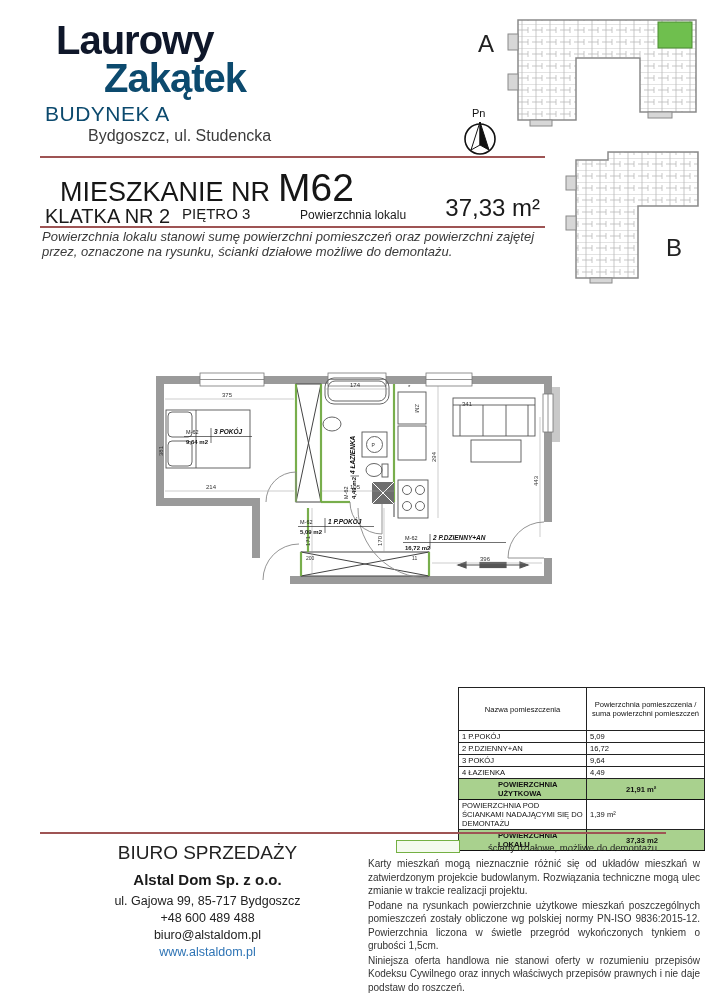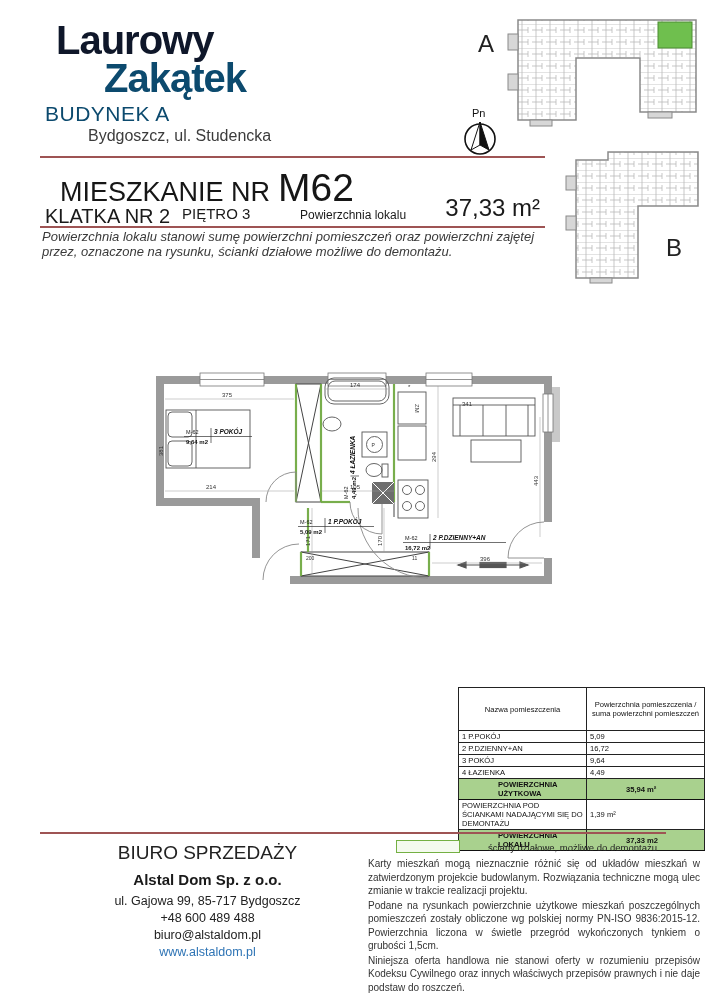--- a/index.html
+++ b/index.html
@@ -308,21 +308,21 @@
     <tr>
       <td>3 POKÓJ</td>
       <td>9,64</td>
     </tr>
     <tr>
       <td>4 ŁAZIENKA</td>
       <td>4,49</td>
     </tr>
     <tr class="greenrow">
       <td class="green">POWIERZCHNIA UŻYTKOWA</td>
-      <td class="green">35,94 m²</td>
+      <td class="green">21,91 m²</td>
     </tr>
     <tr>
       <td>POWIERZCHNIA POD ŚCIANKAMI NADAJĄCYMI SIĘ DO DEMONTAŻU</td>
       <td>1,39 m²</td>
     </tr>
     <tr class="greenrow">
       <td class="green">POWIERZCHNIA LOKALU</td>
       <td class="green">37,33 m2</td>
     </tr>
   </tbody>

